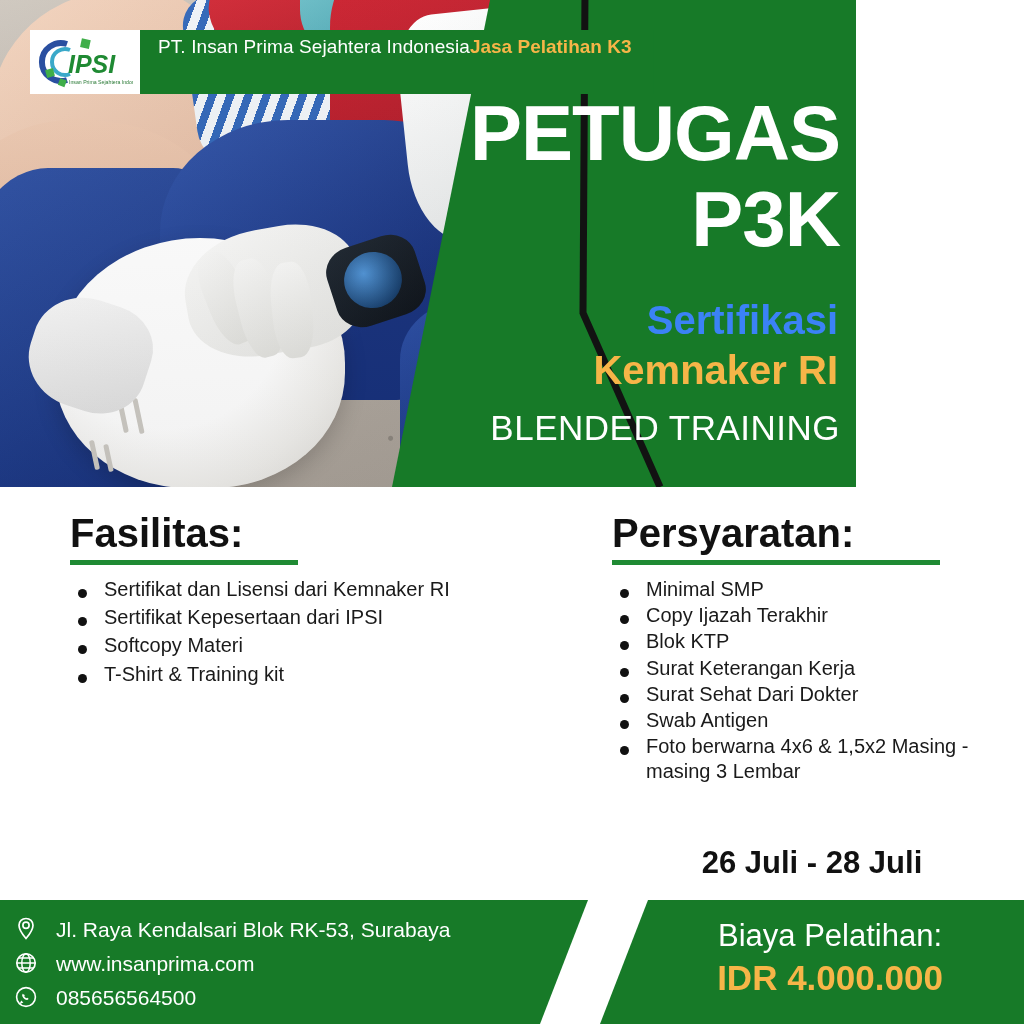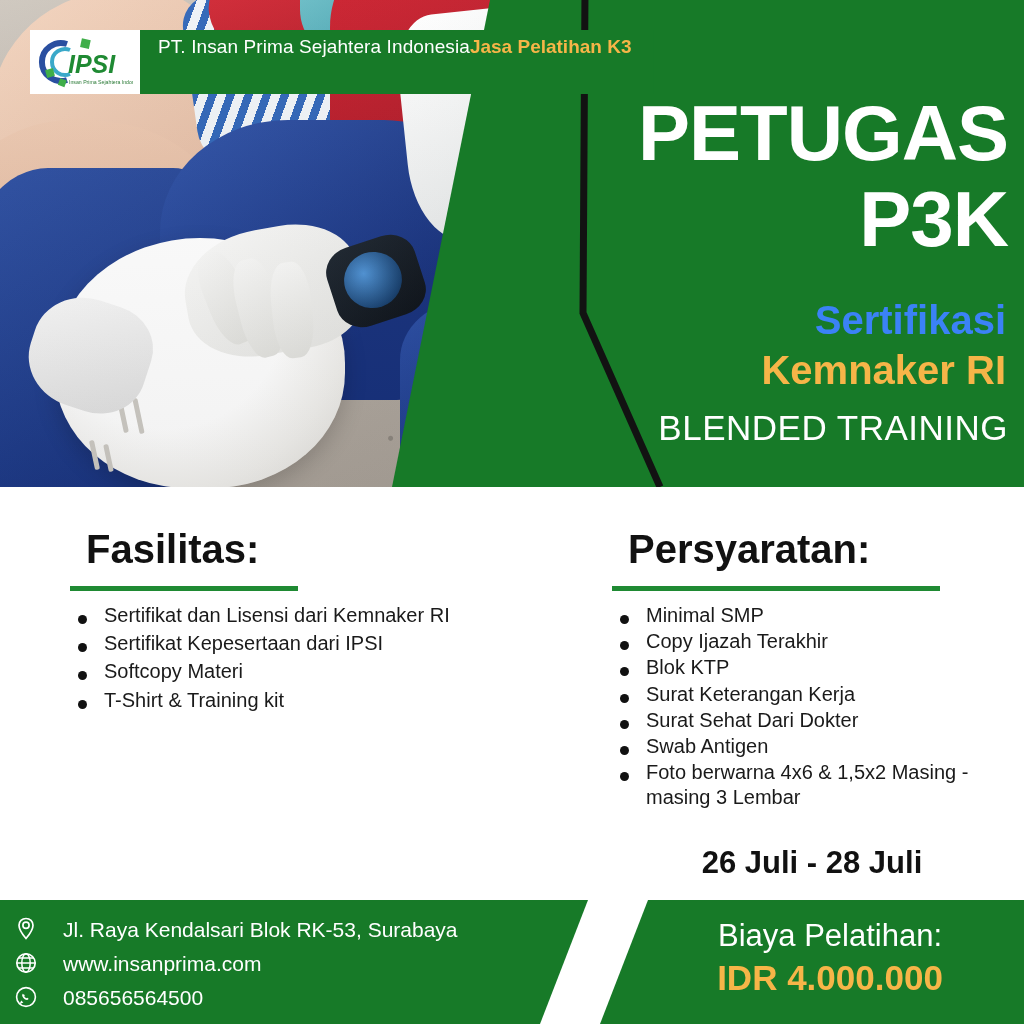--- a/index.html
+++ b/index.html
@@ -2,21 +2,21 @@
 <html><head>
 <meta charset="utf-8">
 <style>
   html,body{margin:0;padding:0;background:#ffffff;}
   body{width:1024px;height:1024px;overflow:hidden;
        font-family:"Liberation Sans","DejaVu Sans",sans-serif;}
 
   #poster{position:relative;width:1024px;height:1024px;background:#ffffff;overflow:hidden;}
 
   
-  .hero{position:absolute;left:0;top:0;width:1024px;height:487px;overflow:hidden;background:#fff;}
+  .hero{position:absolute;left:0;top:0;width:856px;height:487px;overflow:hidden;background:#fff;}
 
   
   .photo{position:absolute;left:0;top:0;width:620px;height:487px;overflow:hidden;
          background:#b9b2aa;}
   .ph{position:absolute;}
   .ph-ground{left:0;top:0;width:620px;height:487px;
      background:
        radial-gradient(circle at 12% 92%, rgba(255,255,255,.20) 0 3px, transparent 4px),
        radial-gradient(circle at 31% 96%, rgba(0,0,0,.22) 0 3px, transparent 4px),
        radial-gradient(circle at 63% 90%, rgba(0,0,0,.18) 0 2px, transparent 3px),
@@ -83,21 +83,21 @@
   .t-kem{position:absolute;right:18px;top:348px;color:#f6b548;font-size:40px;font-weight:bold;
      text-align:right;line-height:1.12;}
   .t-blend{position:absolute;right:16px;top:408px;color:#ffffff;font-size:35px;
      letter-spacing:.5px;text-align:right;line-height:1.12;}
 
   
   .col{position:absolute;}
   .col-left{left:70px;top:512px;width:470px;}
   .col-right{left:612px;top:512px;width:400px;}
 
-  .sec-title{font-size:40px;font-weight:bold;color:#111;line-height:1.05;margin:16px;}
+  .sec-title{font-size:40px;font-weight:bold;color:#111;line-height:1.05;margin:0;}
   .sec-rule{height:5px;background:#1f8a33;margin-top:6px;}
   .rule-left{width:228px;}
   .rule-right{width:328px;}
 
   ul.items{list-style:none;margin:12px 0 0 0;padding:0;}
   ul.items li{position:relative;padding-left:34px;font-size:20px;color:#1a1a1a;
      line-height:1.26;margin-bottom:3px;}
   ul.items li::before{content:"";position:absolute;left:8px;top:12px;width:9px;height:9px;
      border-radius:50%;background:#111;}
   ul.items.tight li{margin-bottom:1px;}
@@ -105,21 +105,21 @@
   .dates{position:absolute;left:612px;top:845px;width:400px;text-align:center;
      font-size:31px;font-weight:bold;color:#111;}
 
   
   .foot-left{position:absolute;left:0;top:900px;width:588px;height:124px;background:#177a28;
      clip-path:polygon(0 0, 588px 0, 540px 124px, 0 124px);}
   .foot-right{position:absolute;left:600px;top:900px;width:424px;height:124px;background:#177a28;
      clip-path:polygon(48px 0, 424px 0, 424px 124px, 0 124px);}
 
   .contact{position:absolute;left:14px;top:14px;}
-  .crow{display:flex;align-items:center;gap:25px;margin-bottom:4px;height:30px;}
+  .crow{display:flex;align-items:center;gap:18px;margin-bottom:4px;height:30px;}
   .crow .ctxt{color:#ffffff;font-size:21px;line-height:1;}
   .cicon{width:24px;height:24px;flex:0 0 24px;display:flex;align-items:center;justify-content:center;}
 
   .price-wrap{position:absolute;left:60px;top:18px;width:340px;text-align:center;}
   .price-label{color:#ffffff;font-size:31px;line-height:1.18;}
   .price-value{color:#f6b548;font-size:35px;font-weight:bold;line-height:1.2;margin-top:2px;}
 </style>
 </head>
 <body>
 

